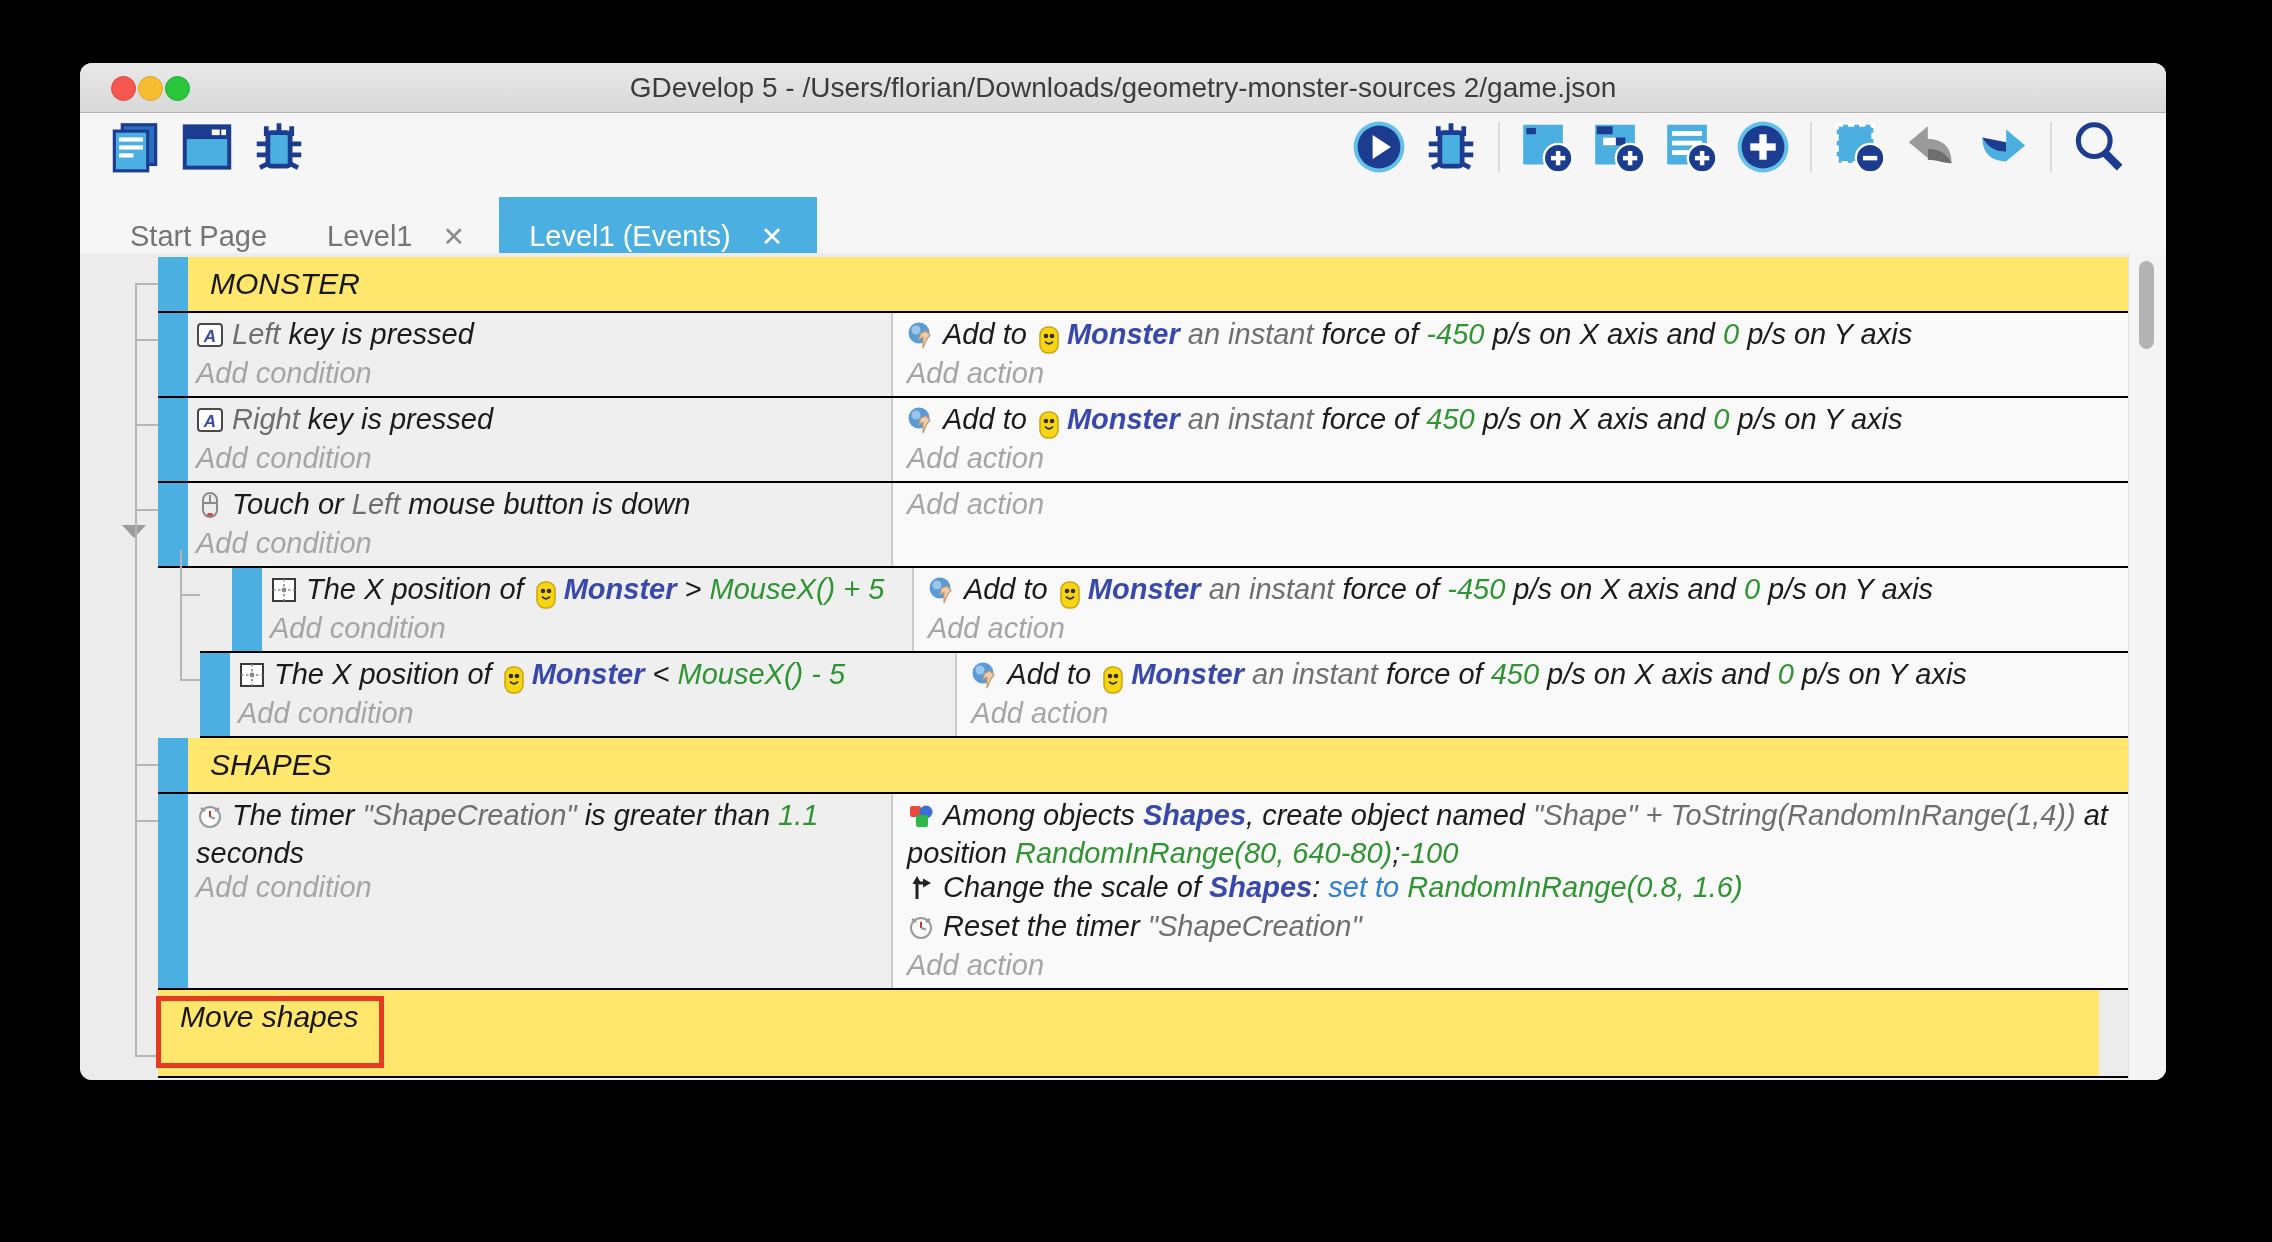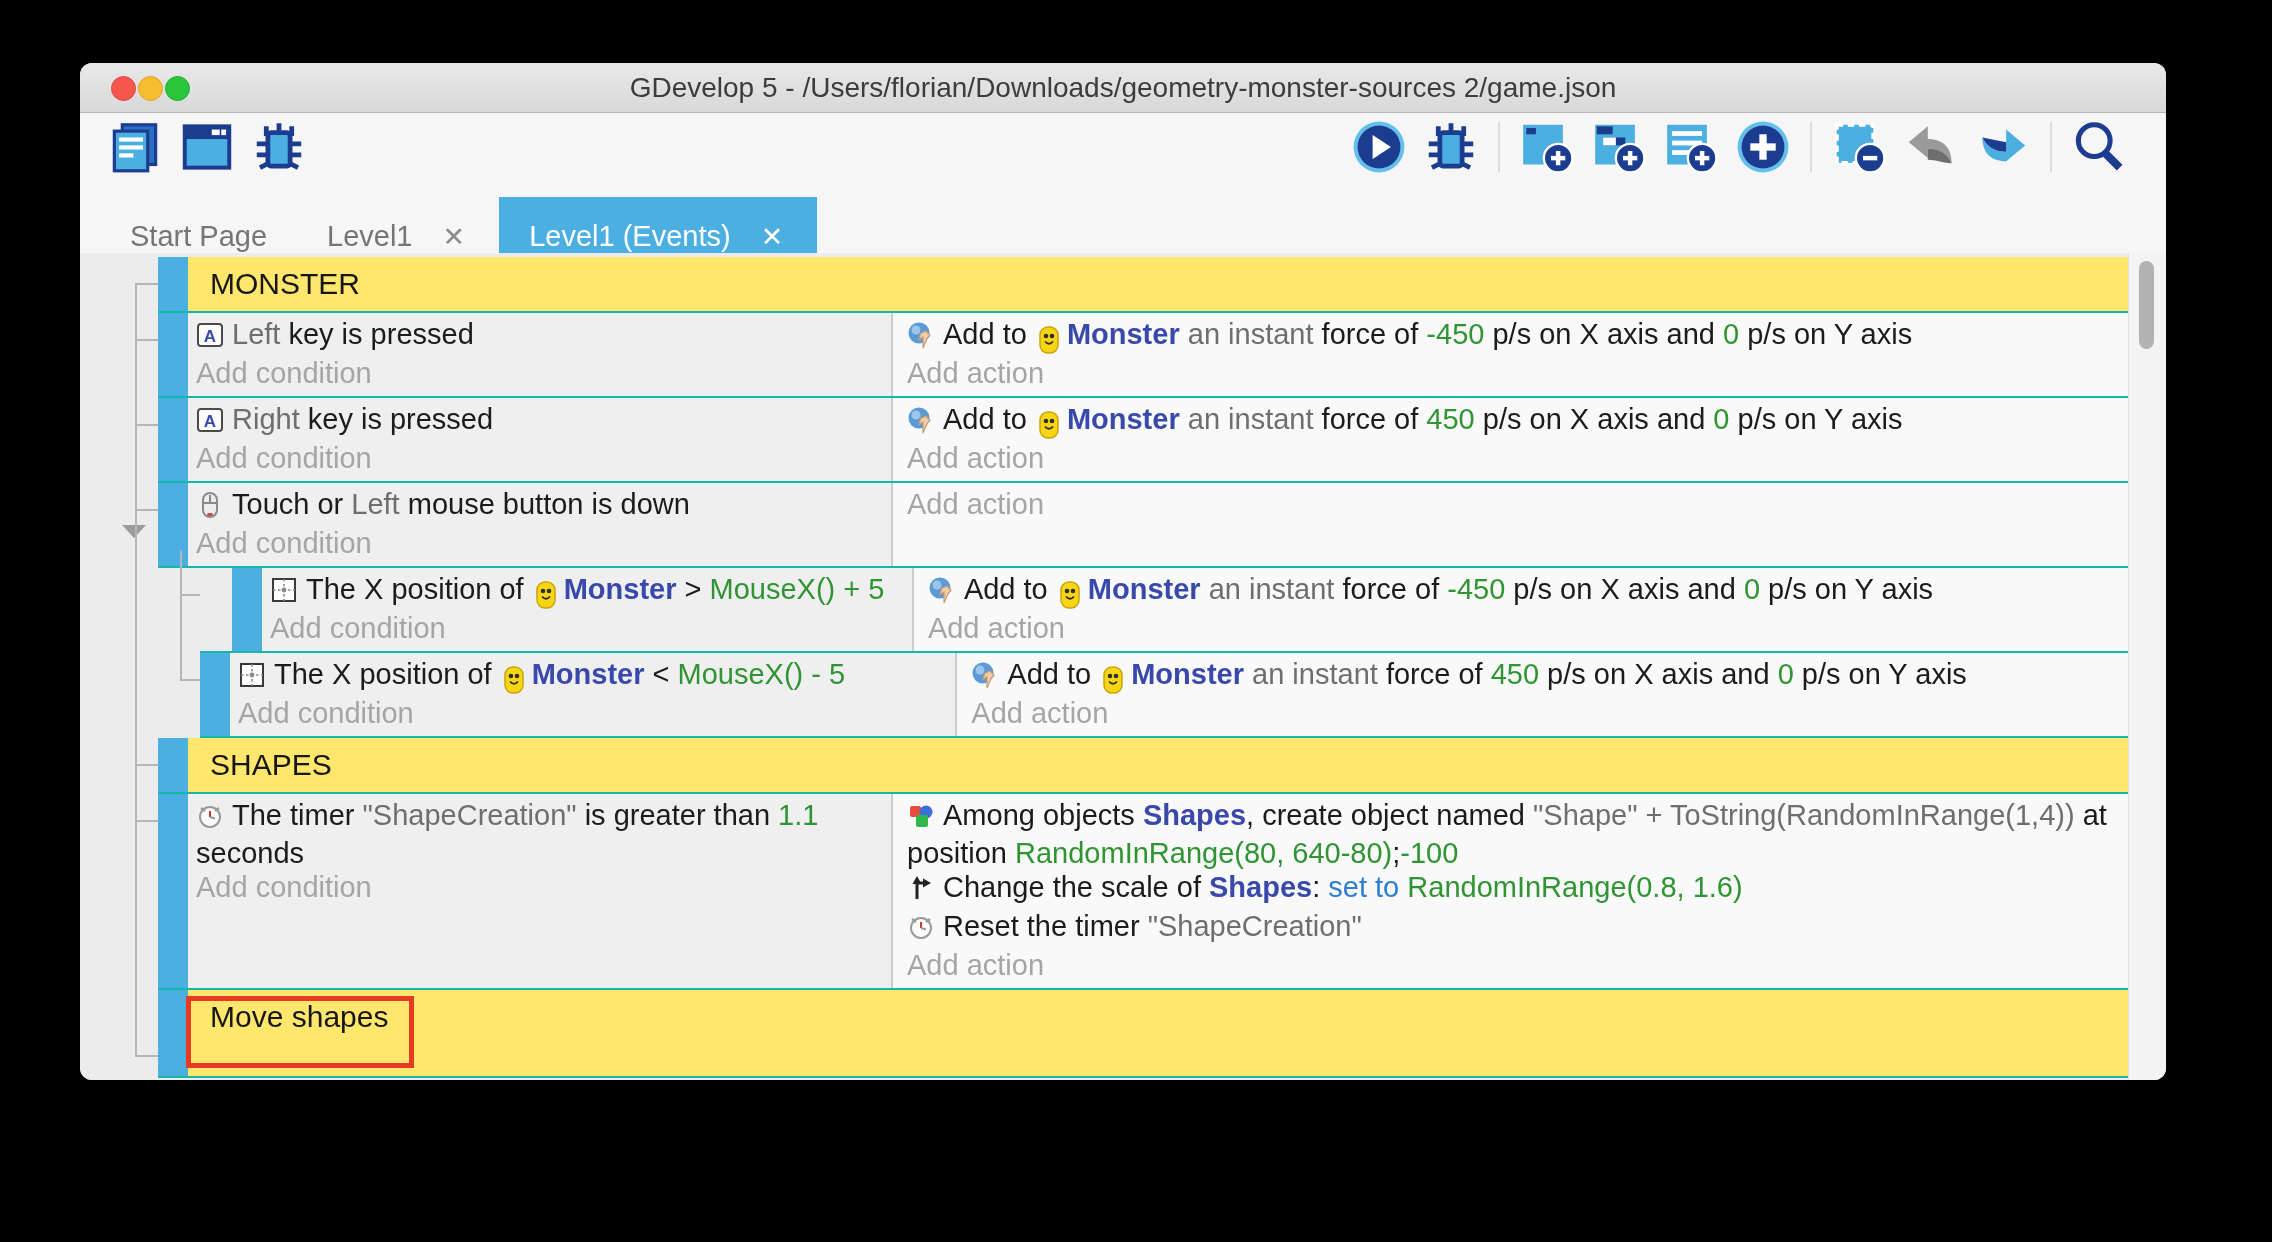--- a/index.html
+++ b/index.html
@@ -27,21 +27,21 @@
   
   #tabbar{position:absolute;left:0;top:118px;width:100%;height:72px;background:#f6f6f6;
           display:flex;align-items:flex-end;padding-left:20px;box-sizing:border-box;}
   .tab{height:56px;display:flex;align-items:flex-end;padding:0 30px;font-size:29px;color:#757575;gap:26px;}
   .tab .close{font-size:27px;color:#8b8b8b;padding:0 4px;}
   .tab.active{background:#4cafe2;color:#fff;}
   .tab.active .close{color:#fff;}
   
   #events{position:absolute;left:0;top:190px;width:2086px;height:827px;background:#ececec;overflow:hidden;}
   #rows{position:absolute;left:0;top:4px;width:2049px;}
-  .row{position:relative;display:flex;border-bottom:2px solid #14b8a6;}
+  .row{position:relative;display:flex;border-bottom:2px solid #000000;font-style:italic;}
   .bar{width:30px;background:#4cafe2;flex:none;}
   .cell{box-sizing:border-box;}
   .group-cell{background:#ffe66d;height:54px;display:flex;align-items:center;position:relative;}
   .row.last-clipped .group-cell{height:86px;align-items:flex-start;padding-top:10px;}
   .group-label{font-size:30px;color:#171717;padding-left:22px;position:relative;z-index:2;}
   .red-box{position:absolute;left:-2px;top:6px;width:218px;height:62px;border:5px solid #e63a22;z-index:1;}
   .cond{background:#efefef;border-right:2px solid #cccccc;padding:4px 6px 5px 8px;}
   .act{background:#f9f9f9;padding:4px 6px 5px 14px;}
   .line{font-size:29px;line-height:33px;margin:1px 0;color:#1b1b1b;}
   .line.placeholder{color:#a5a5a5;}
@@ -384,21 +384,21 @@
               <div class="line"><span class="icon "><svg viewBox="0 0 28 28">
                     <circle cx="14" cy="15" r="10" fill="#fbfbfb" stroke="#9a9a9a" stroke-width="2"></circle>
                     <line x1="5" y1="6" x2="9" y2="9" stroke="#9a9a9a" stroke-width="2.2"></line>
                     <line x1="23" y1="6" x2="19" y2="9" stroke="#9a9a9a" stroke-width="2.2"></line>
                     <line x1="14" y1="15" x2="14" y2="9" stroke="#c0392b" stroke-width="2"></line>
                     <line x1="14" y1="15" x2="19" y2="16.5" stroke="#9a9a9a" stroke-width="2"></line>
                   </svg></span><span class="seg s-plain">Reset the timer </span><span class="seg s-param">"ShapeCreation"</span></div>
               <div class="line placeholder">Add action</div>
             </div>
           </div>
-          <div class="row group last-clipped" style="margin-left: 78px;">
+          <div class="row group last-clipped" style="margin-left: 78px; flex-direction: column;">
             <div class="bar"></div>
             <div class="cell group-cell" style="width:1941px">
               <div class="red-box"></div>
               <span class="group-label">Move shapes</span>
             </div>
           </div>
         </div>
       <div id="tree-overlay">
           <div class="tree" style="left: 55px; top: 30px; width: 23px; height: 2px;"></div>
           <div class="tree" style="left: 55px; top: 86px; width: 23px; height: 2px;"></div>

